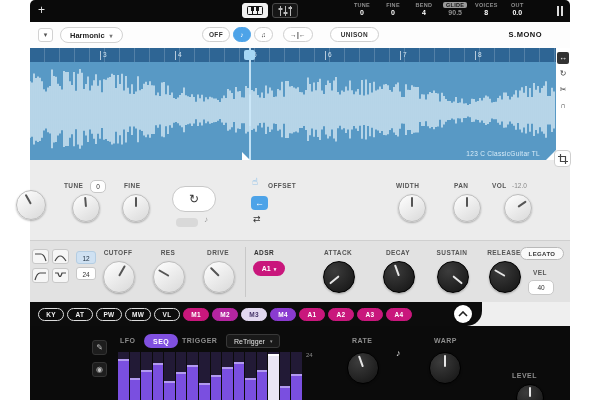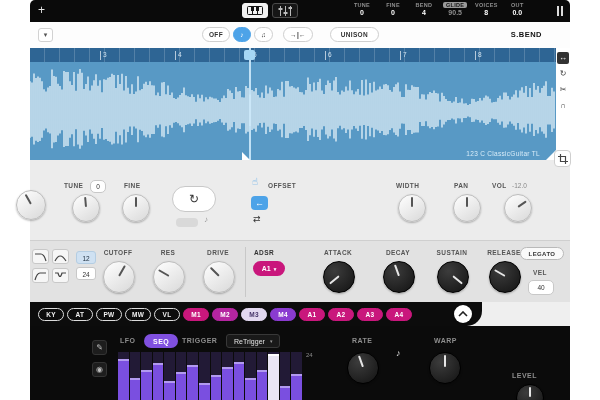--- a/index.html
+++ b/index.html
@@ -159,34 +159,38 @@
           </div>
         </div>
       <span class="pause">
           <i></i>
           <i></i>
         </span>
     </div>
 
     <div class="row2">
       <button class="mini-caret">▾</button>
+      <button class="preset">
+        <span>Harmonic</span>
+        <span class="caret">▾</span>
+      </button>
       <div class="cgroup">
         <button class="pillbtn">OFF</button>
         <button class="pillbtn sel">
             <span>♪</span>
           </button>
         <button class="pillbtn">
             <span>♫</span>
           </button>
         <button class="pillbtn gapL">
             <span>→|←</span>
           </button>
         <button class="pillbtn unison">UNISON</button>
       </div>
-      <span class="mode">S.BEND</span>
+      <span class="mode">S.MONO</span>
     </div>
 
     <div class="wave">
       <div class="ruler">
           <span class="rmark" style="left: 70px;">3</span>
           <span class="rmark" style="left: 145px;">4</span>
           <span class="rmark" style="left: 220px;">5</span>
           <span class="rmark" style="left: 295px;">6</span>
           <span class="rmark" style="left: 370px;">7</span>
           <span class="rmark" style="left: 445px;">8</span>

